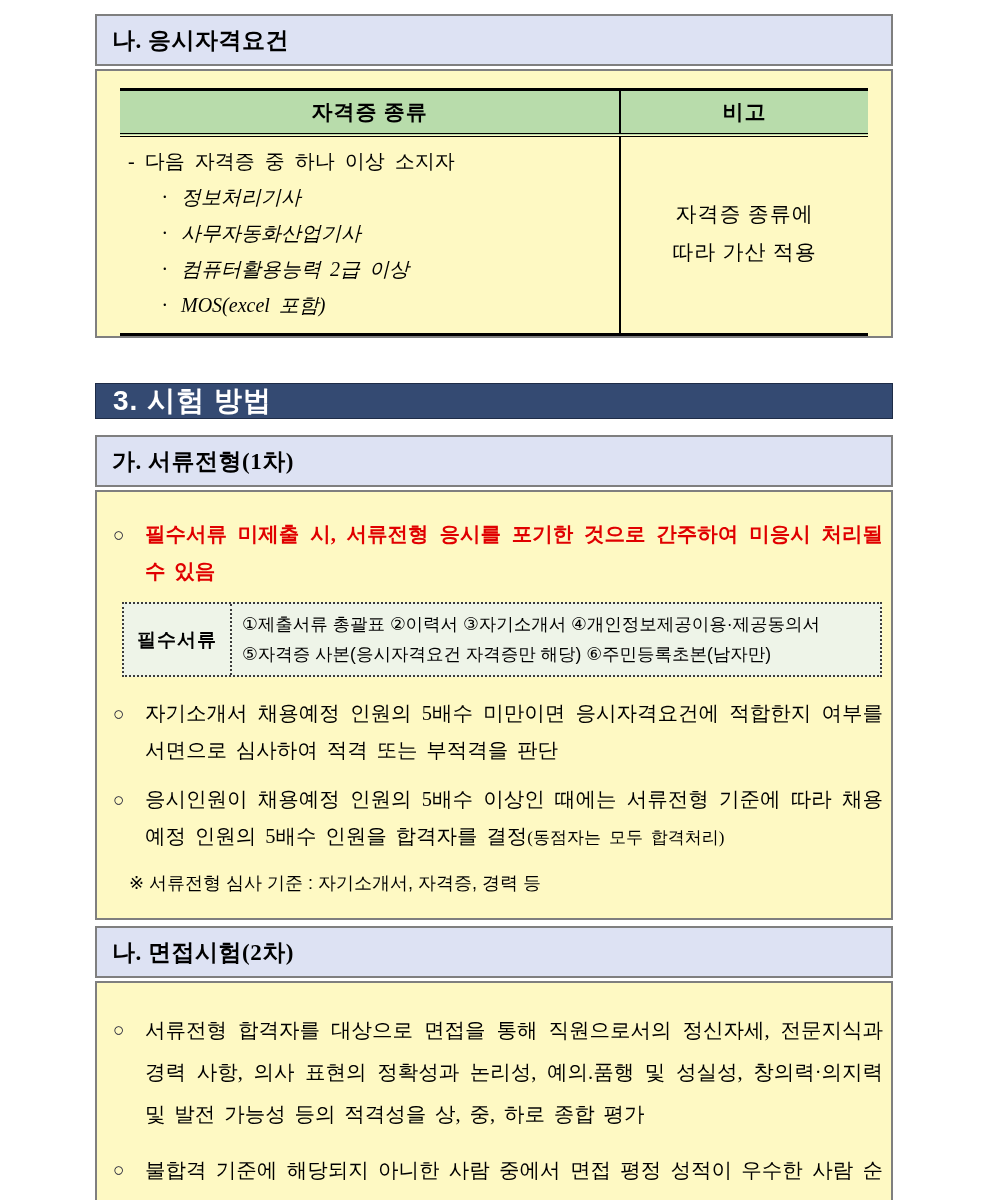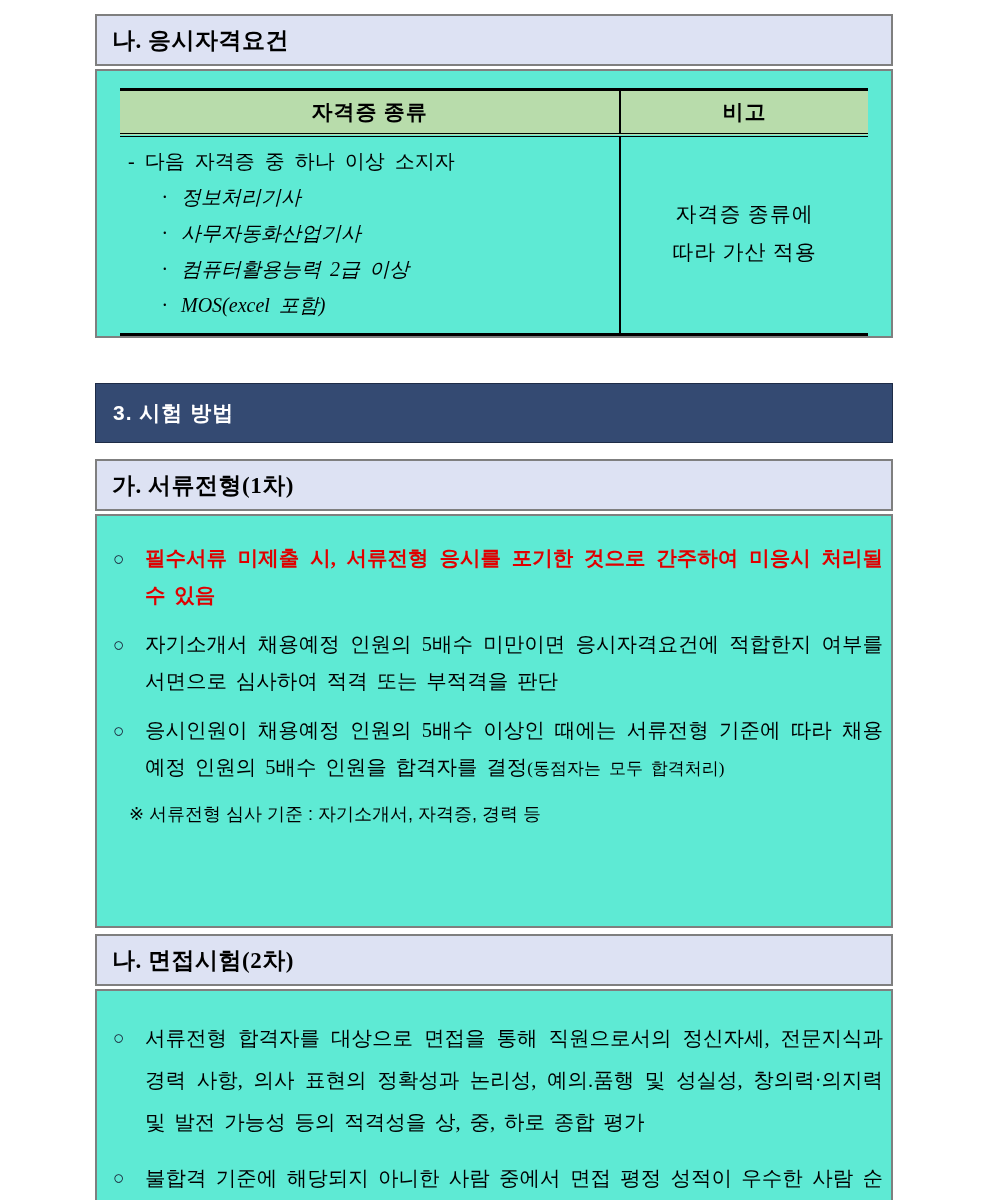--- a/index.html
+++ b/index.html
@@ -32,40 +32,40 @@
     align-items: center;
     padding-left: 15px;
     font-size: 23px;
     font-weight: bold;
     letter-spacing: 0.5px;
   }
   
   .content-box {
     box-sizing: border-box;
     border: 2px solid #7f7f7f;
-    background: #5eead4;
+    background: #fef9c3;
     margin-top: 3px;
   }
   #eligibility-content { min-height: 240px; }
   #screening-content  { min-height: 414px; padding-bottom: 14px; }
   #interview-content  { min-height: 268px; padding-bottom: 46px; }
   
   .navy-bar {
     box-sizing: border-box;
     margin-top: 45px;
     margin-bottom: 16px;
-    height: 60px;
+    height: 36px;
     background: #344a72;
     border: 1px solid #1e2c47;
     display: flex;
     align-items: center;
     padding-left: 17px;
     font-family: "Liberation Sans", "DejaVu Sans", sans-serif;
     font-weight: bold;
-    font-size: 21px;
+    font-size: 28px;
     color: #ffffff;
     letter-spacing: 1px;
   }
   
   .elig-table {
     width: 748px;
     margin: 17px auto 0 auto;
     border-collapse: collapse;
     table-layout: fixed;
   }
@@ -217,20 +217,27 @@
       <span>가. 서류전형(1차)</span>
     </div>
 
     <div class="content-box" id="screening-content">
 
       <div class="bullet warning">
         <span class="mark">○</span>
         <span>필수서류 미제출 시, 서류전형 응시를 포기한 것으로 간주하여 미응시 처리될 수 있음</span>
       </div>
 
+      <div class="docs-box">
+        <div class="docs-label">필수서류</div>
+        <div class="docs-body">
+          <div>①제출서류 총괄표 ②이력서 ③자기소개서 ④개인정보제공이용·제공동의서</div>
+          <div>⑤자격증 사본(응시자격요건 자격증만 해당) ⑥주민등록초본(남자만)</div>
+        </div>
+      </div>
 
       <div class="bullet">
         <span class="mark">○</span>
         <span>자기소개서 채용예정 인원의 5배수 미만이면 응시자격요건에 적합한지 여부를 서면으로 심사하여 적격 또는 부적격을 판단</span>
       </div>
 
       <div class="bullet">
         <span class="mark">○</span>
         <span>응시인원이 채용예정 인원의 5배수 이상인 때에는 서류전형 기준에 따라 채용예정 인원의 5배수 인원을 합격자를 결정</span><span class="sub-small">(동점자는 모두 합격처리)</span>
       </div>

